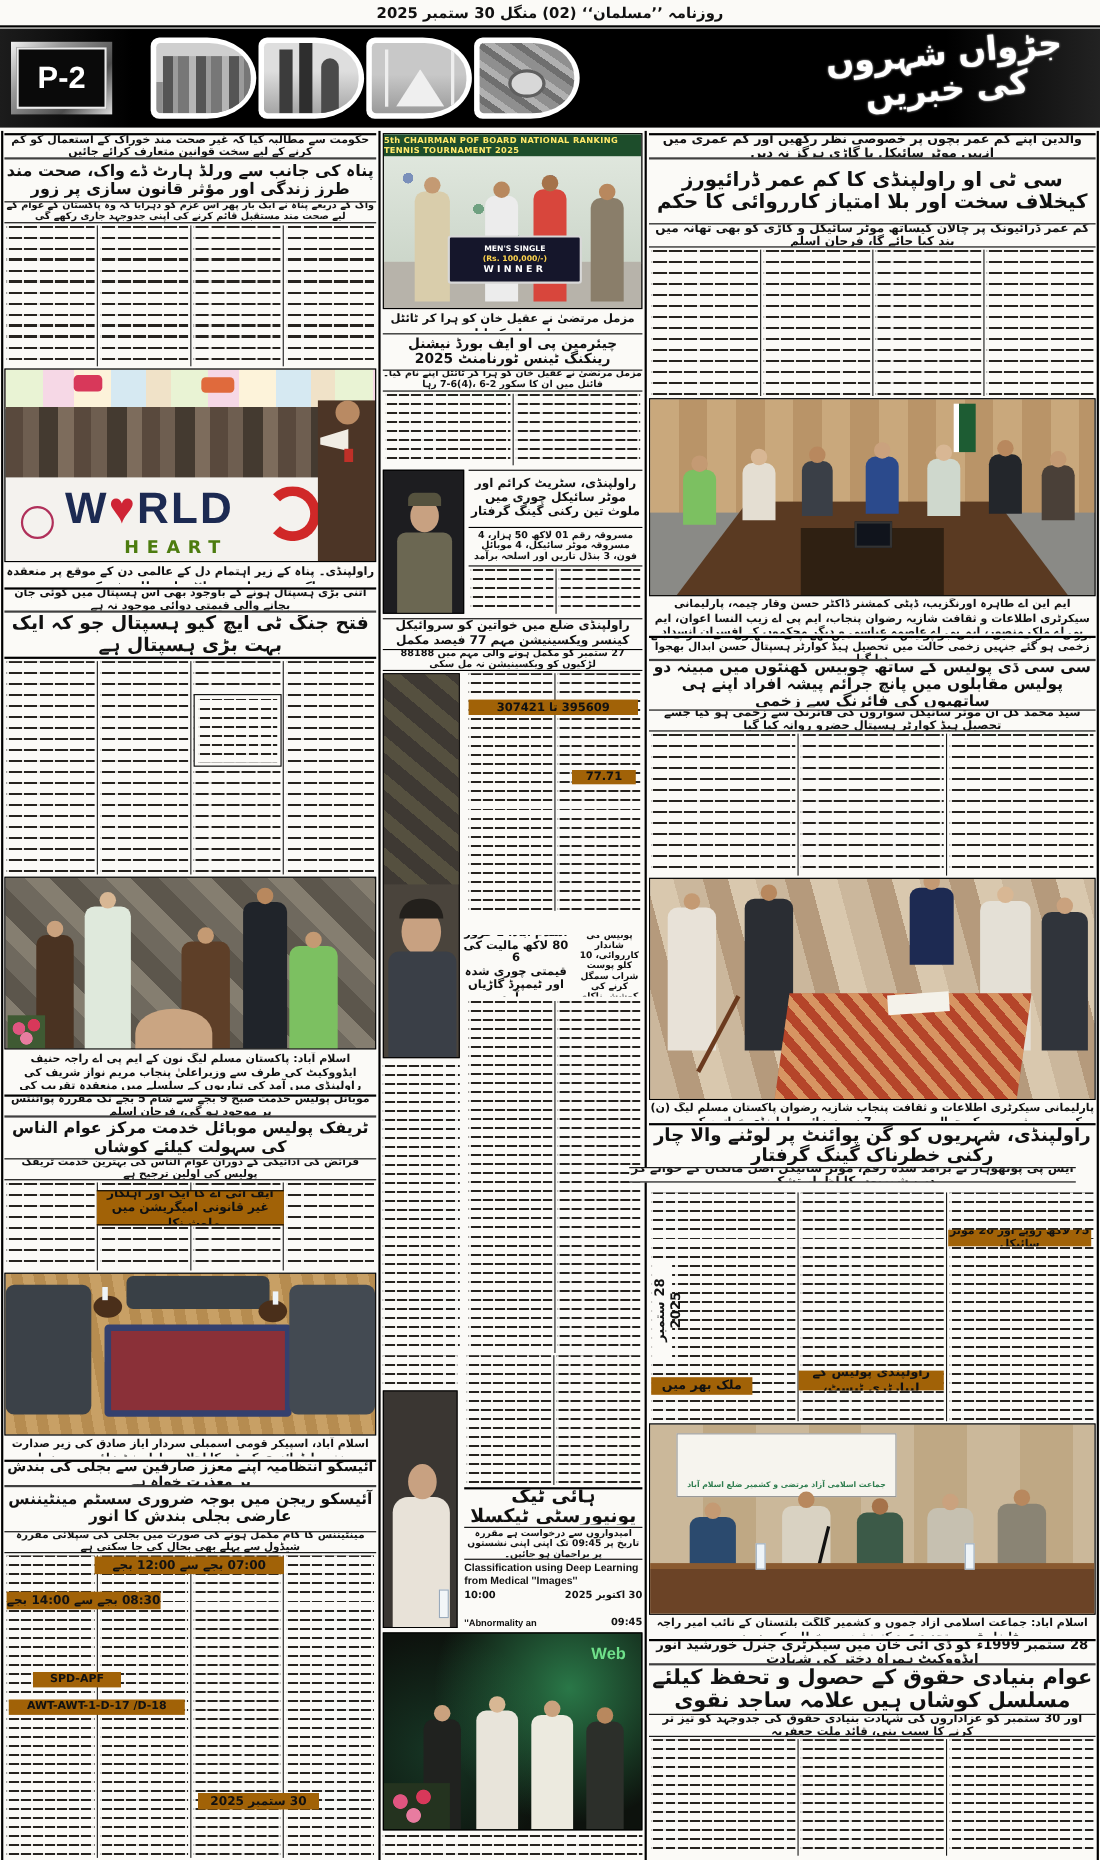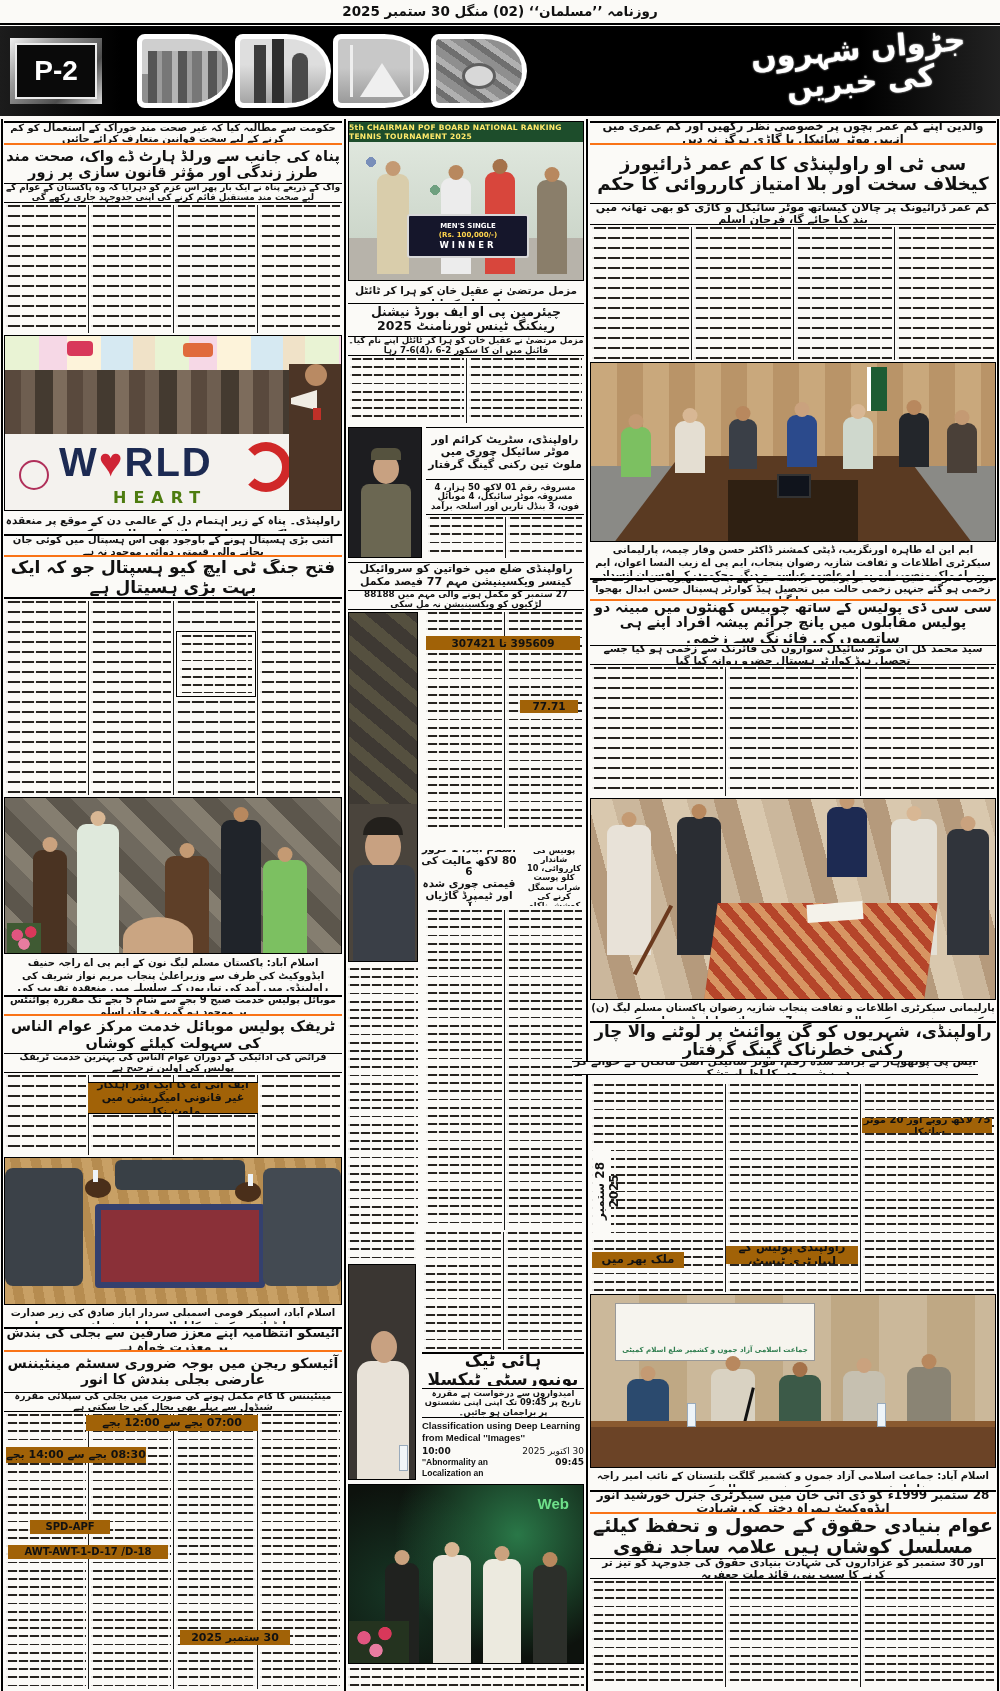--- a/index.html
+++ b/index.html
@@ -3,21 +3,21 @@
 <meta charset="utf-8">
 <style>
   *{margin:0;padding:0;box-sizing:border-box}
   body{background:#d9d9d6}
   #page{position:relative;width:1000px;height:1691px;margin:0 auto;background:#fbfaf7;
         font-family:"DejaVu Sans",sans-serif;color:#111;overflow:hidden}
   .abs{position:absolute}
   .rtl{direction:rtl}
   .bar{display:flex;align-items:center;justify-content:center;text-align:center;
        font-weight:bold;background:#fbfaf7;line-height:1.12;overflow:hidden}
-  .kick{border-top:2px solid #000;border-bottom:2px solid #f97316}
+  .kick{border-top:2px solid #000;border-bottom:2px solid #404040}
   .sub{border-top:1.5px solid #000;border-bottom:1.5px solid #000}
   .hl{display:flex;align-items:center;justify-content:center;text-align:center;
       font-weight:bold;line-height:1.12;overflow:hidden}
   .cap{font-weight:bold;text-align:center;line-height:1.25;font-size:10.5px;overflow:hidden}
   .cols{display:flex;height:100%}
   .col{flex:1;position:relative;padding:0 2px}
   .col+.col{border-left:1px solid #1c1c1c}
   .ftx{height:100%;
     background-image:
       repeating-linear-gradient(90deg, rgba(251,250,247,.9) 0 2px, transparent 2px 14px),
@@ -335,24 +335,24 @@
   <div class="photo" style="left:348px;top:1264px;width:68px;height:216px;background:#3a3632">
     <div class="abs" style="left:8px;top:96px;width:52px;height:120px;background:#e8e2d8;border-radius:14px 14px 0 0"></div>
     <div class="abs" style="left:22px;top:66px;width:26px;height:32px;border-radius:50%;background:#c8a181"></div>
     <div class="abs" style="left:50px;top:180px;width:9px;height:26px;background:#f2f6f8;border:1px solid #9ab"></div>
   </div>
   <div class="abs hl rtl" style="left:422px;top:1352px;width:162px;height:34px;font-size:17px;border-top:2px solid #000">ہائی ٹیک یونیورسٹی ٹیکسلا</div>
   <div class="abs bar sub rtl" style="left:422px;top:1388px;width:162px;height:30px;font-size:8.4px">امیدواروں سے درخواست ہے مقررہ تاریخ پر 09:45 تک اپنی اپنی نشستوں پر براجمان ہو جائیں۔</div>
   <div class="abs" style="left:422px;top:1420px;width:162px;height:60px;overflow:hidden">
     <div style="direction:ltr;font-weight:bold;font-size:9.5px;font-family:'Liberation Sans',sans-serif;line-height:1.25">Classification using Deep Learning from Medical ''Images''</div>
     <div style="display:flex;justify-content:space-between;direction:rtl;margin-top:2px">
-      <span style="font-weight:normal;font-size:9px">30 اکتوبر 2025</span>
+      <span style="font-weight:bold;font-size:9px">30 اکتوبر 2025</span>
       <span style="font-weight:bold;font-size:9px;direction:ltr">10:00</span>
     </div>
-    <div style="display:flex;justify-content:space-between;direction:ltr;margin-top:1px">
+    <div style="display:flex;justify-content:space-between;direction:ltr;margin-top:14px">
       <span style="font-weight:bold;font-size:8.5px;font-family:'Liberation Sans',sans-serif">''Abnormality an</span>
       <span style="font-weight:bold;font-size:9px">09:45</span>
     </div>
     <div style="direction:ltr;font-weight:bold;font-size:8.5px;font-family:'Liberation Sans',sans-serif;margin-top:1px">Localization an</div>
   </div>
 
   <div class="photo" style="left:348px;top:1484px;width:236px;height:180px;background:#0d120d">
     <div class="abs" style="left:0;top:0;width:100%;height:100%;background:radial-gradient(circle at 72% 28%,rgba(70,220,130,.5),transparent 58%),radial-gradient(circle at 20% 60%,rgba(40,120,80,.35),transparent 50%)"></div>
     <div class="abs" style="right:14px;top:10px;color:#6fe08a;font-weight:bold;font-size:15px;font-family:'Liberation Sans',sans-serif;direction:ltr">Web</div>
     <div class="person" style="--skin:#caa27e;left:36px;top:78px;width:34px;height:100px;background:#20221f"></div>
@@ -449,21 +449,21 @@
   </div>
   <div class="snip" style="left:862px;top:1118px;width:130px;height:15px;font-size:10px">75 لاکھ روپے اور 20 موٹر سائیکل</div>
   <div class="snip" style="left:726px;top:1246px;width:132px;height:18px;font-size:11.5px">راولپنڈی پولیس کے لیبارٹری ٹیسٹ،</div>
   <div class="snip" style="left:592px;top:1252px;width:92px;height:16px;font-size:11.5px">ملک بھر میں</div>
   <div class="abs" style="left:556px;top:1182px;width:92px;height:18px;transform:rotate(-90deg);font-weight:bold;font-size:12px;
               text-align:center;direction:rtl;background:#fbfaf7;z-index:4">28 ستمبر 2025</div>
 
   <div class="photo" style="left:590px;top:1294px;width:406px;height:174px">
     <div class="abs" style="left:0;top:0;width:100%;height:100%;background:repeating-linear-gradient(90deg,#cbb89a 0 48px,#bfa884 48px 96px)"></div>
     <div class="abs" style="left:24px;top:8px;width:200px;height:58px;background:#f6f4ee;border:1px solid #999;display:flex;align-items:flex-end;justify-content:center">
-      <span style="color:#2f7d4f;font-weight:bold;font-size:7px;direction:rtl;margin-bottom:6px">جماعت اسلامی آزاد جموں و کشمیر ضلع اسلام کمیٹی</span>
+      <span style="color:#2f7d4f;font-weight:bold;font-size:7px;direction:rtl;margin-bottom:6px">جماعت اسلامی آزاد مرتضی و کشمیر ضلع اسلام آباد</span>
     </div>
     <div class="person" style="--skin:#c49a73;left:36px;top:84px;width:42px;height:56px;background:#2b4a6e"></div>
     <div class="person" style="--skin:#b8885e;left:120px;top:74px;width:44px;height:66px;background:#d9d2c2"></div>
     <div class="person" style="--skin:#a5724a;left:188px;top:80px;width:42px;height:60px;background:#3c5a48"></div>
     <div class="person" style="--skin:#caa27e;left:252px;top:76px;width:42px;height:64px;background:#c6c0b0"></div>
     <div class="person" style="--skin:#b8885e;left:316px;top:72px;width:44px;height:68px;background:#8a8474"></div>
     <div class="abs" style="left:156px;top:92px;width:3px;height:40px;background:#111;transform:rotate(14deg)"></div>
     <div class="abs" style="left:0;bottom:0;width:100%;height:46px;background:linear-gradient(#8a5a30 12%,#6b4326 12%)"></div>
     <div class="abs" style="left:96px;bottom:40px;width:9px;height:24px;background:#eef4f8;border:1px solid #9ab"></div>
     <div class="abs" style="left:286px;bottom:40px;width:9px;height:24px;background:#eef4f8;border:1px solid #9ab"></div>

